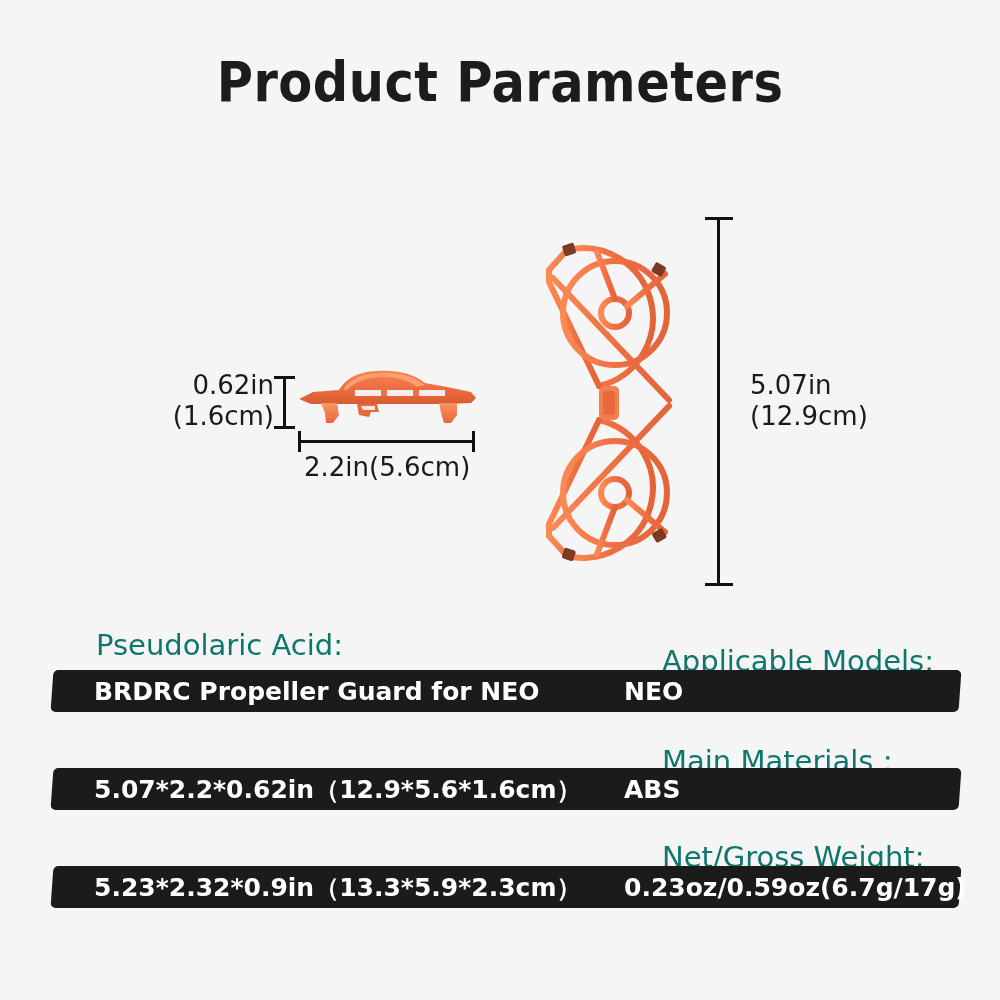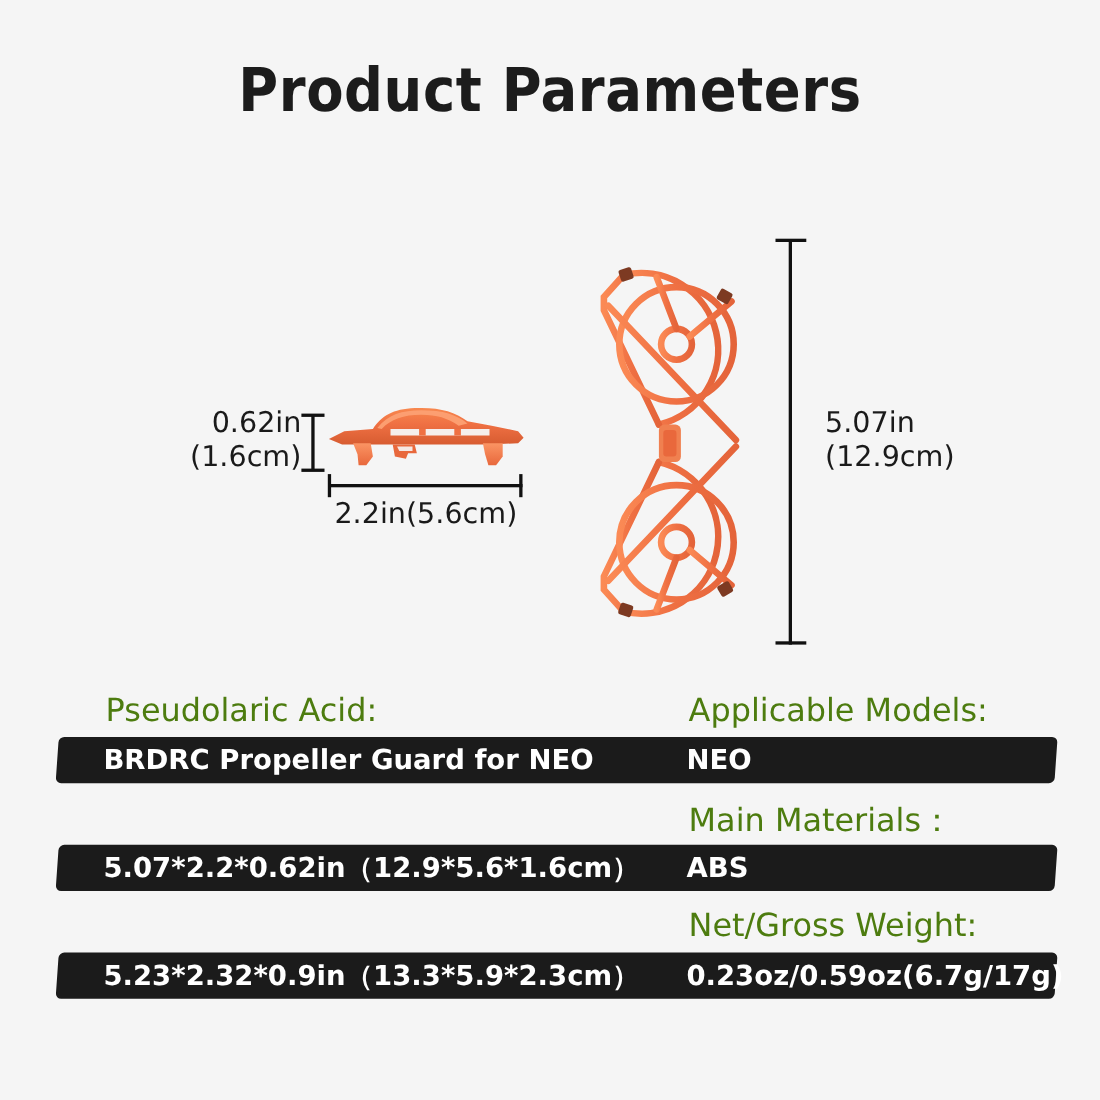--- a/index.html
+++ b/index.html
@@ -118,26 +118,26 @@
 
   .spec-labels {
     position: relative;
     height: 42px;
     padding: 0 0 0 0;
   }
   .spec-label {
     position: absolute;
     top: 0;
     font-size: 29px;
-    color: #4d7c0f;
+    color: #0f766e;
     font-weight: 400;
     white-space: nowrap;
   }
   .spec-label.col-a { left: 96px; }
-  .spec-label.col-b { left: 626px; }
+  .spec-label.col-b { left: 662px; margin-top: 16px; }
 
   .spec-bar {
     position: relative;
     height: 42px;
     background: #1b1b1b;
     border-radius: 5px;
     margin: 0 40px 0 52px;
     transform: skewX(-4deg);
   }
   .spec-bar-inner {

